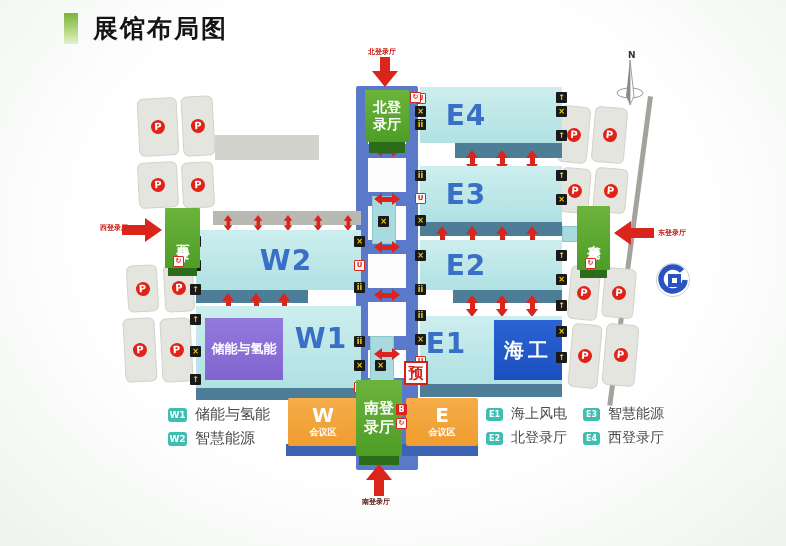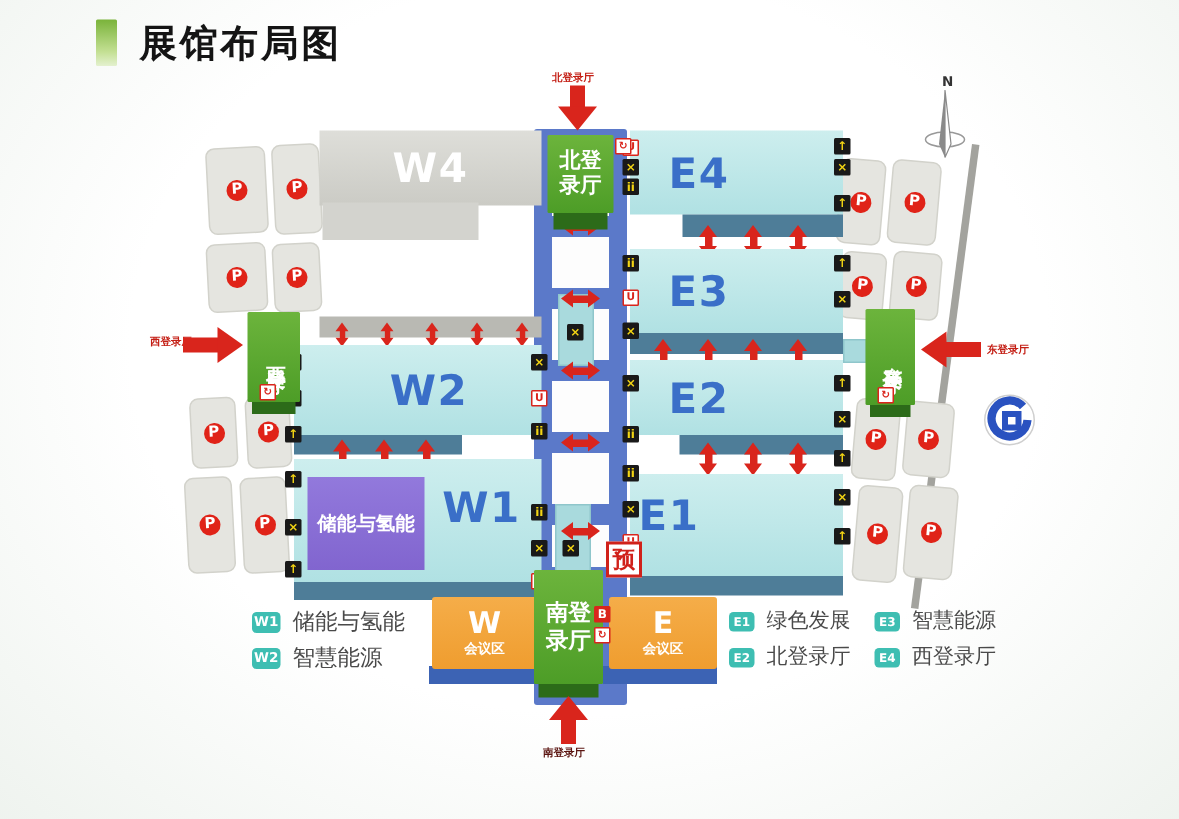--- a/index.html
+++ b/index.html
@@ -201,23 +201,20 @@
   <div class="abs cyanblk" style="left:372px;top:196px;width:24px;height:48px;"></div>
   <div class="abs cyanblk" style="left:370px;top:336px;width:24px;height:46px;"></div>
   <div class="abs arr-h" style="left:374px;top:145px;"></div>
   <div class="abs arr-h" style="left:374px;top:193px;"></div>
   <div class="abs arr-h" style="left:374px;top:241px;"></div>
   <div class="abs arr-h" style="left:374px;top:289px;"></div>
   <div class="abs arr-h" style="left:374px;top:348px;"></div>
   <div class="abs amen blk" style="left:378px;top:216px;">×</div>
   <div class="abs amen blk" style="left:375px;top:360px;">×</div>
 
-  <div class="abs hall gray" style="left:213px;top:87px;width:148px;height:50px;">
-    <span class="hall-label-gray">W4</span>
-  </div>
   <div class="abs" style="left:215px;top:135px;width:104px;height:25px;background:#d3d3ce;"></div>
   <div class="abs front-gray" style="left:213px;top:211px;width:148px;height:14px;"></div>
   <div class="abs arr-v sm" style="left:222px;top:212px;"></div>
   <div class="abs arr-v sm" style="left:252px;top:212px;"></div>
   <div class="abs arr-v sm" style="left:282px;top:212px;"></div>
   <div class="abs arr-v sm" style="left:312px;top:212px;"></div>
   <div class="abs arr-v sm" style="left:342px;top:212px;"></div>
 
   <div class="abs hall cyan" style="left:196px;top:230px;width:165px;height:60px;">
     <span class="hall-label-blue" style="margin-left:15px;">W2</span>
@@ -269,20 +266,23 @@
   <div class="abs hall cyan" style="left:420px;top:240px;width:142px;height:50px;">
     <span class="hall-label-blue" style="margin-right:50px;">E2</span>
   </div>
   <div class="abs front" style="left:453px;top:290px;width:109px;height:13px;"></div>
   <div class="abs arr-v" style="left:466px;top:295px;"></div>
   <div class="abs arr-v" style="left:496px;top:295px;"></div>
   <div class="abs arr-v" style="left:526px;top:295px;"></div>
 
   <div class="abs hall cyan" style="left:420px;top:316px;width:142px;height:68px;">
     <span class="hall-label-blue" style="margin-right:90px;margin-bottom:14px;">E1</span>
+  </div>
+  <div class="abs zone-blue" style="left:494px;top:320px;width:68px;height:60px;">
+    <span>海工</span>
   </div>
   <div class="abs front" style="left:420px;top:384px;width:142px;height:13px;"></div>
 
   <div class="abs amen red" style="left:415px;top:93px;">U</div>
   <div class="abs amen blk" style="left:415px;top:106px;">×</div>
   <div class="abs amen blk" style="left:415px;top:119px;">ii</div>
   <div class="abs amen blk" style="left:415px;top:170px;">ii</div>
   <div class="abs amen red" style="left:415px;top:193px;">U</div>
   <div class="abs amen blk" style="left:415px;top:215px;">×</div>
   <div class="abs amen blk" style="left:415px;top:250px;">×</div>
@@ -349,21 +349,21 @@
   <div class="abs legend-row" style="left:168px;top:405px;">
     <span class="lbadge">W1</span>
     <span class="ltext">储能与氢能</span>
   </div>
   <div class="abs legend-row" style="left:168px;top:429px;">
     <span class="lbadge">W2</span>
     <span class="ltext">智慧能源</span>
   </div>
   <div class="abs legend-row" style="left:486px;top:405px;">
     <span class="lbadge sm2">E1</span>
-    <span class="ltext sm2">绿色发展</span>
+    <span class="ltext sm2">海上风电</span>
   </div>
   <div class="abs legend-row" style="left:486px;top:429px;">
     <span class="lbadge sm2">E2</span>
     <span class="ltext sm2">北登录厅</span>
   </div>
   <div class="abs legend-row" style="left:583px;top:405px;">
     <span class="lbadge sm2">E3</span>
     <span class="ltext sm2">智慧能源</span>
   </div>
   <div class="abs legend-row" style="left:583px;top:429px;">

